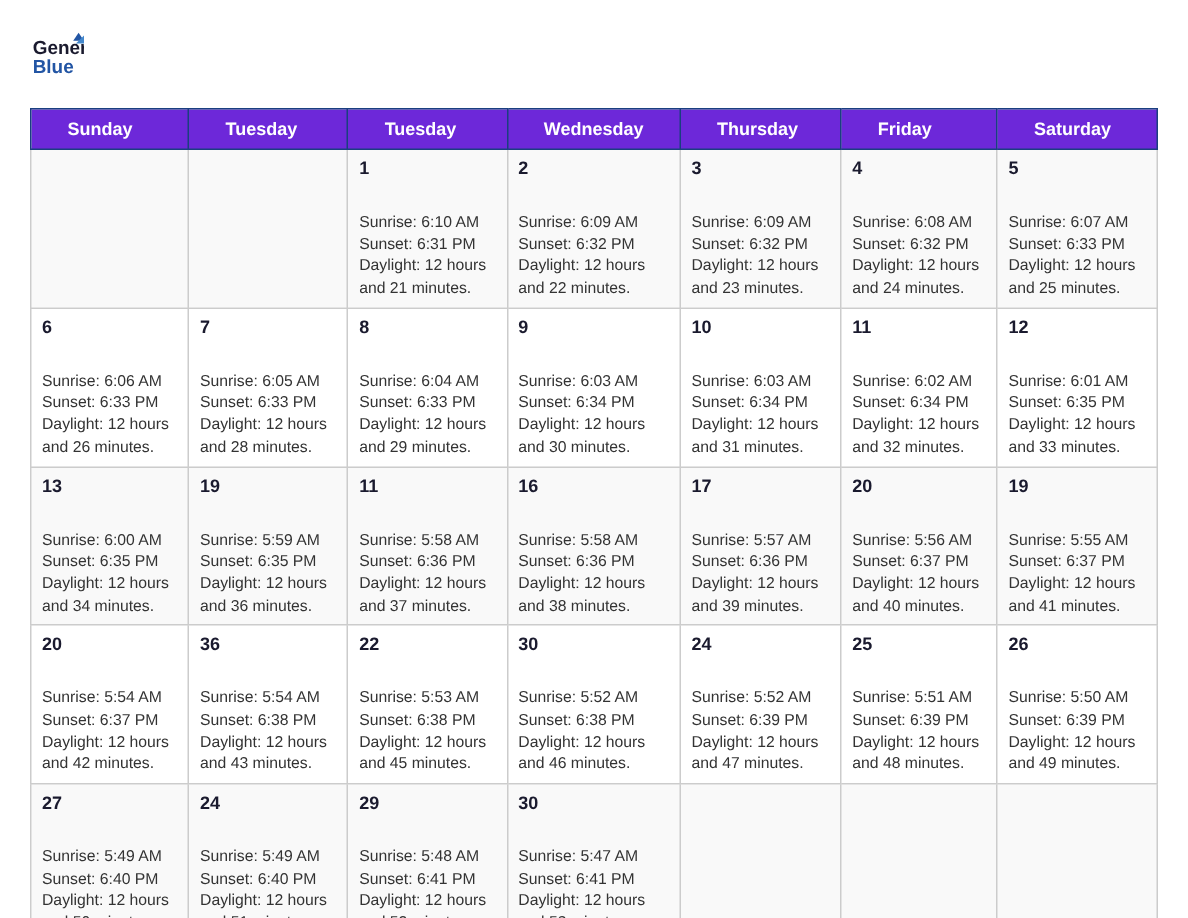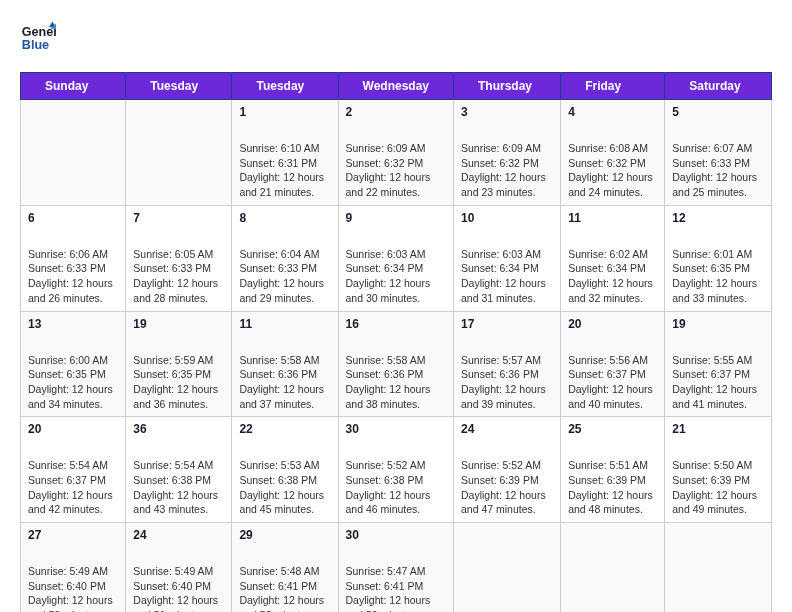--- a/index.html
+++ b/index.html
@@ -229,21 +229,21 @@
         </td>
         <td>
           <span class="day-num">24</span>
           <div class="day-info">Sunrise: 5:52 AM<br>Sunset: 6:39 PM<br>Daylight: 12 hours and 47 minutes.</div>
         </td>
         <td>
           <span class="day-num">25</span>
           <div class="day-info">Sunrise: 5:51 AM<br>Sunset: 6:39 PM<br>Daylight: 12 hours and 48 minutes.</div>
         </td>
         <td>
-          <span class="day-num">21</span>
+          <span class="day-num">26</span>
           <div class="day-info">Sunrise: 5:50 AM<br>Sunset: 6:39 PM<br>Daylight: 12 hours and 49 minutes.</div>
         </td>
       </tr>
       <tr>
         <td>
           <span class="day-num">27</span>
           <div class="day-info">Sunrise: 5:49 AM<br>Sunset: 6:40 PM<br>Daylight: 12 hours and 50 minutes.</div>
         </td>
         <td>
           <span class="day-num">24</span>

